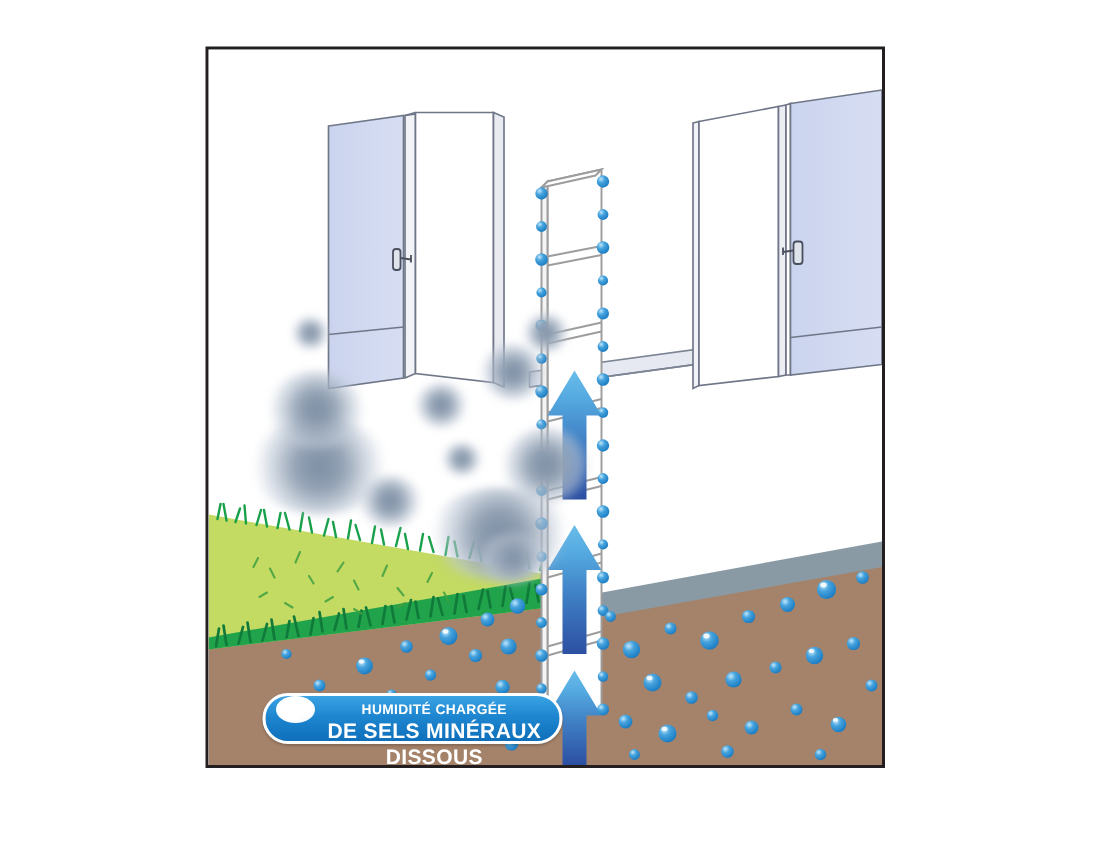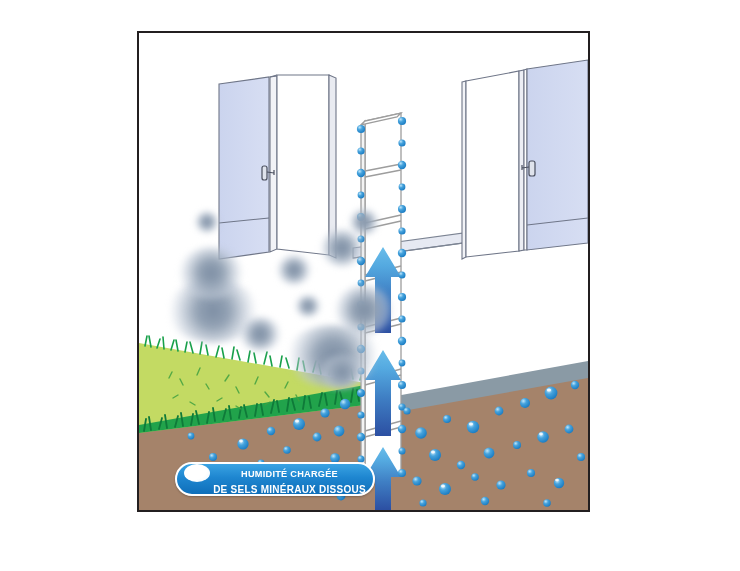--- a/index.html
+++ b/index.html
@@ -22,21 +22,21 @@
   #pill{position:absolute;left:36px;top:429px;width:200px;height:34px;
         border:2px solid #ffffff;border-radius:17px;
         background:linear-gradient(180deg,#3aa3e3 0%,#1e86d0 45%,#0f6fba 100%);
         box-shadow:0 1px 2px rgba(0,0,0,.25);box-sizing:border-box;
         display:flex;align-items:flex-start;}
   #pill .bubble{width:26px;height:18px;margin-left:7px;border-radius:50%;
         background:radial-gradient(ellipse at 38% 34%,#ffffff 0%,#ffffff 55%,#e8f3fb 100%);flex:none;}
   #pill .txt{flex:1;text-align:center;color:#ffffff;line-height:1.02;
         font-weight:bold;letter-spacing:.25px;padding-right:4px;}
   #pill .l1{font-size:9.2px;}
-  #pill .l2{font-size:10px;}
+  #pill .l2{font-size:14px;}
 </style>
 </head>
 <body>
 
 <div id="stage">
 
   <div id="frame">
     <div id="canvas">
 
       <svg viewBox="0 0 449 477" preserveAspectRatio="none">

